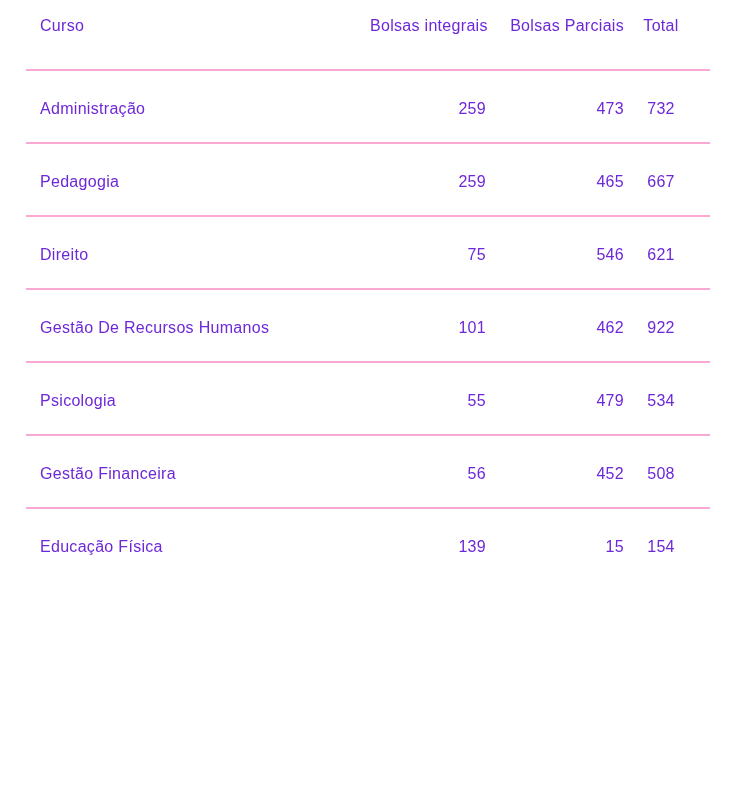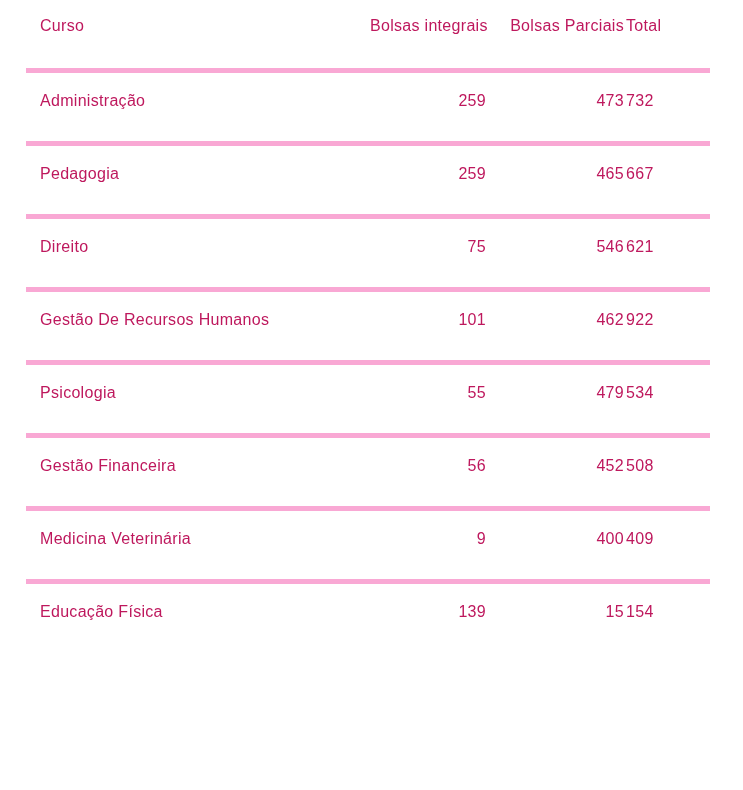--- a/index.html
+++ b/index.html
@@ -26,39 +26,39 @@
     }
     col.c-curso    { width: 343px; }
     col.c-integrais{ width: 118px; }
     col.c-parciais { width: 138px; }
     col.c-total    { width: 85px;  }
 
     th, td {
       font-size: 16px;
       font-weight: 400;
       letter-spacing: 0.3px;
-      color: #be185d;
+      color: #6d28d9;
       line-height: 20px;
       box-sizing: border-box;
       vertical-align: top;
       white-space: nowrap;
       overflow: hidden;
     }
     thead th {
       height: 70px;
       padding-top: 16px;
     }
     tbody td {
       height: 73px;
-      padding-top: 18px;
-      border-top: 5px solid #f9a8d4;
+      padding-top: 28px;
+      border-top: 2px solid #f9a8d4;
     }
     .col-left  { text-align: left;  padding-left: 14px; }
     .col-right { text-align: right; margin-left: 48px; }
-    .col-last  { text-align: left; padding-right: 14px; }
+    .col-last  { text-align: center; padding-right: 14px; }
   </style>
 </head>
 <body>
 
 <div class="table-wrap">
   <table class="scholarship-table">
     <colgroup>
       <col class="c-curso">
       <col class="c-integrais">
       <col class="c-parciais">
@@ -103,26 +103,20 @@
           <td class="col-right">479</td>
           <td class="col-last">534</td>
         </tr>
         <tr>
           <td class="col-left">Gestão Financeira</td>
           <td class="col-right">56</td>
           <td class="col-right">452</td>
           <td class="col-last">508</td>
         </tr>
         <tr>
-          <td class="col-left">Medicina Veterinária</td>
-          <td class="col-right">9</td>
-          <td class="col-right">400</td>
-          <td class="col-last">409</td>
-        </tr>
-        <tr>
           <td class="col-left">Educação Física</td>
           <td class="col-right">139</td>
           <td class="col-right">15</td>
           <td class="col-last">154</td>
         </tr>
       </tbody>
   </table>
 </div>
 
 </body></html>

